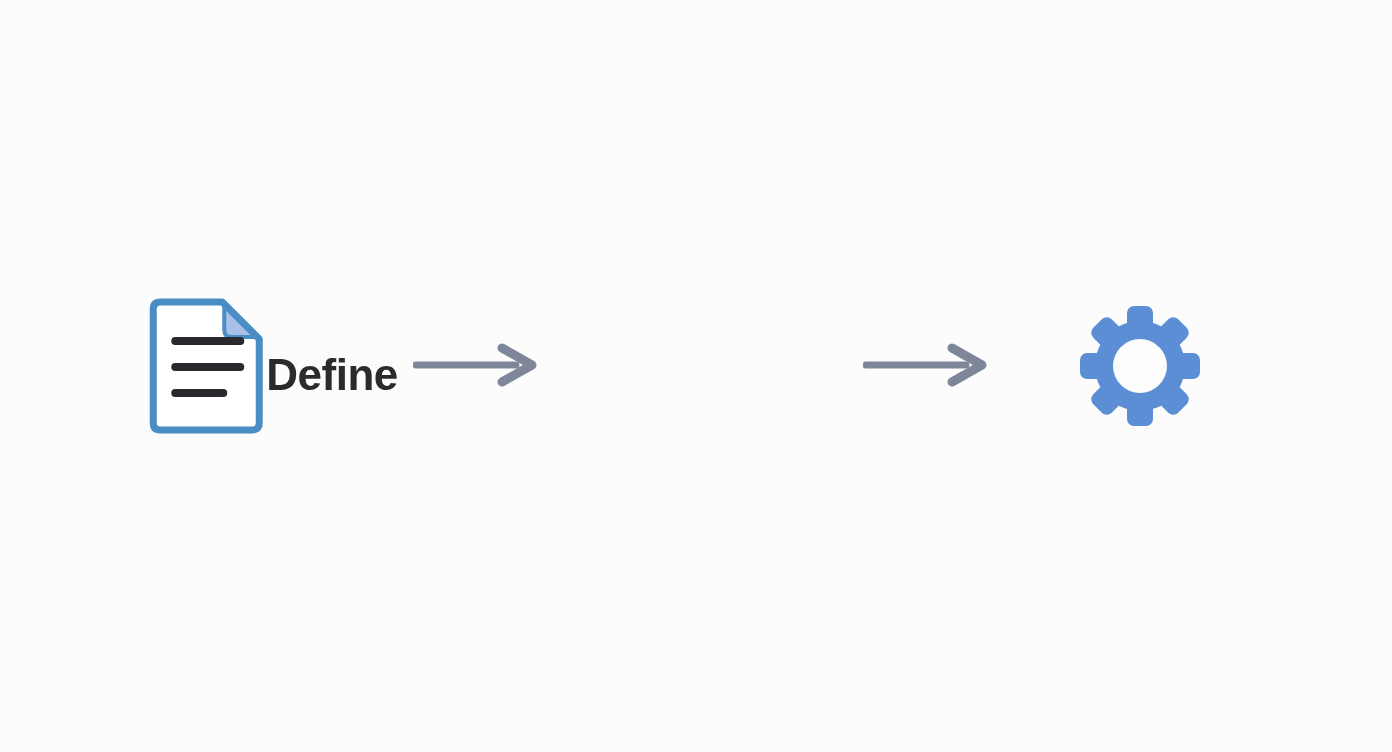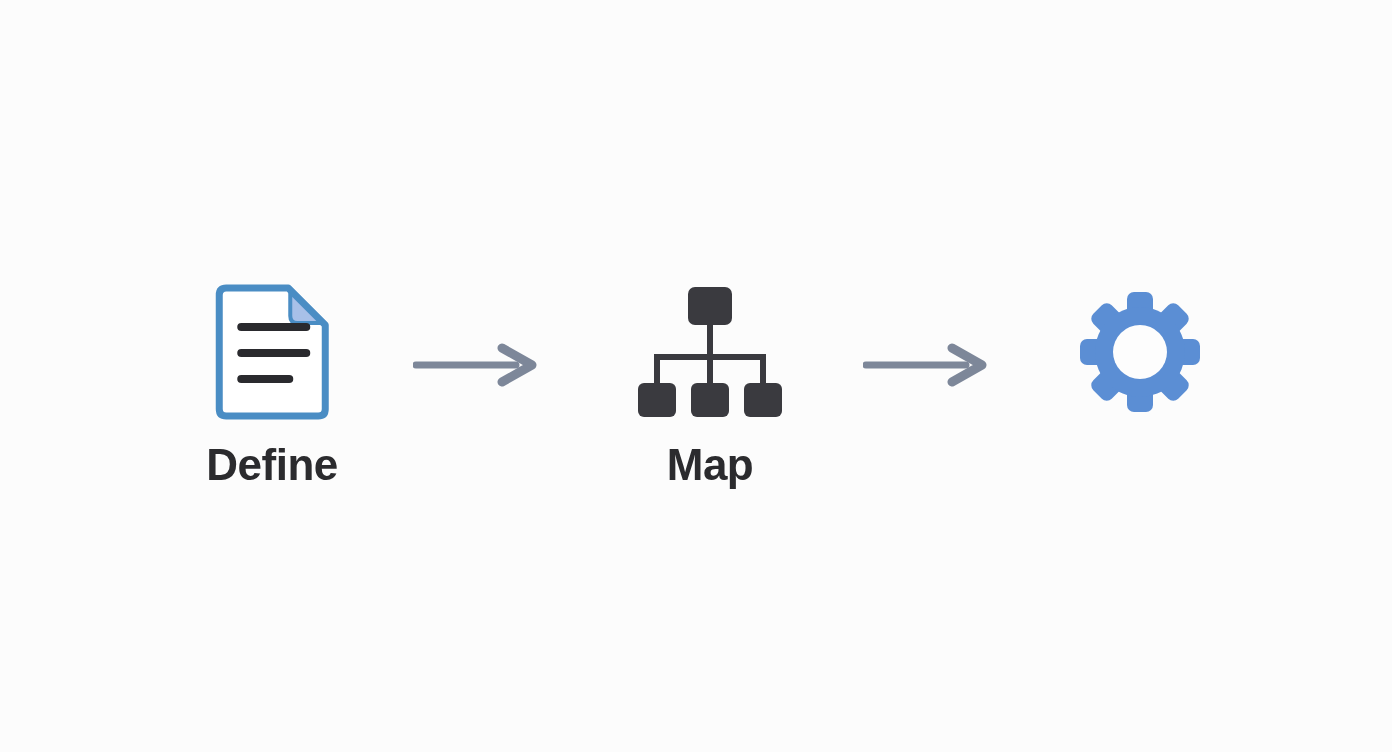--- a/index.html
+++ b/index.html
@@ -16,23 +16,23 @@
   }
   html,body{margin:0;padding:0;}
   body{
     width:1392px;height:752px;
     background:var(--page-bg);
     font-family:"Liberation Sans", sans-serif;
     overflow:hidden;
   }
   .canvas{position:relative;width:1392px;height:752px;background:var(--page-bg);}
   .step{
-    position:absolute;top:282px;
+    position:absolute;top:296px;
     transform:translateX(-50%);
-    display:flex;flex-direction:column;align-items:center;
+    display:flex;flex-direction:row;align-items:center;
   }
   .icon-box{height:140px;display:flex;align-items:center;justify-content:center;}
   .step-label{
     margin-top:18px;
     font-size:44px;font-weight:700;
     color:var(--label-ink);
     letter-spacing:-0.5px;
     white-space:nowrap;
     text-align:center;
   }
@@ -67,33 +67,20 @@
       </svg>
     </div>
     <div class="step-label">Define</div>
   </div>
 
   <svg class="arrow" style="left:478px" width="130" height="44" viewBox="0 0 130 44">
     <path class="arrow-shaft" d="M3 22 H103"></path>
     <path class="arrow-head" d="M89 5 L119 22 L89 39"></path>
   </svg>
 
-  <div class="step" style="left:710px">
-    <div class="icon-box">
-      <svg width="146" height="130" viewBox="0 0 146 130">
-        <path class="org-connector" d="M73 36 V98"></path>
-        <path class="org-connector" d="M20 98 V70 H126 V98"></path>
-        <rect class="org-node" x="51" y="0" width="44" height="38" rx="7"></rect>
-        <rect class="org-node" x="1" y="96" width="38" height="34" rx="6"></rect>
-        <rect class="org-node" x="54" y="96" width="38" height="34" rx="6"></rect>
-        <rect class="org-node" x="107" y="96" width="38" height="34" rx="6"></rect>
-      </svg>
-    </div>
-    <div class="step-label">Map</div>
-  </div>
 
   <svg class="arrow" style="left:928px" width="130" height="44" viewBox="0 0 130 44">
     <path class="arrow-shaft" d="M3 22 H103"></path>
     <path class="arrow-head" d="M89 5 L119 22 L89 39"></path>
   </svg>
 
   <div class="step" style="left:1140px">
     <div class="icon-box">
       <svg width="124" height="124" viewBox="0 0 124 124">
         <g>

